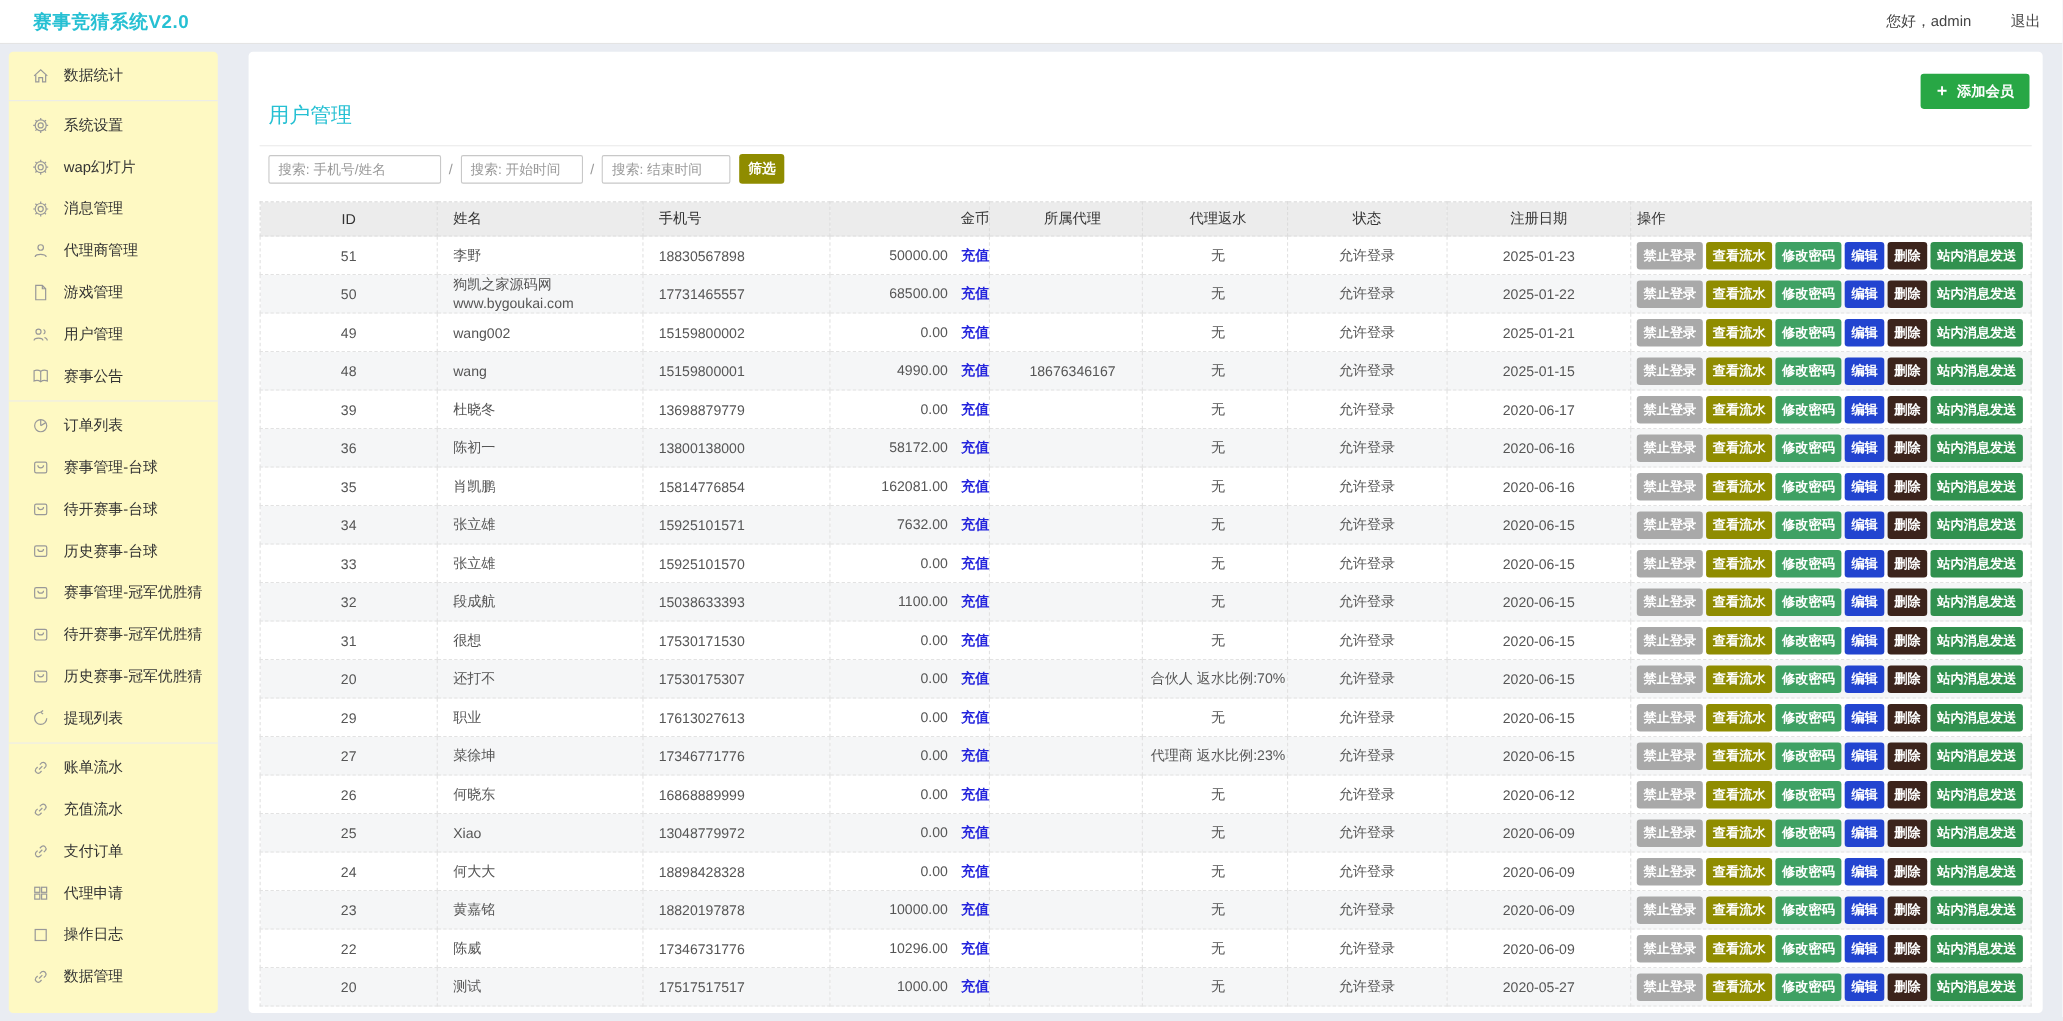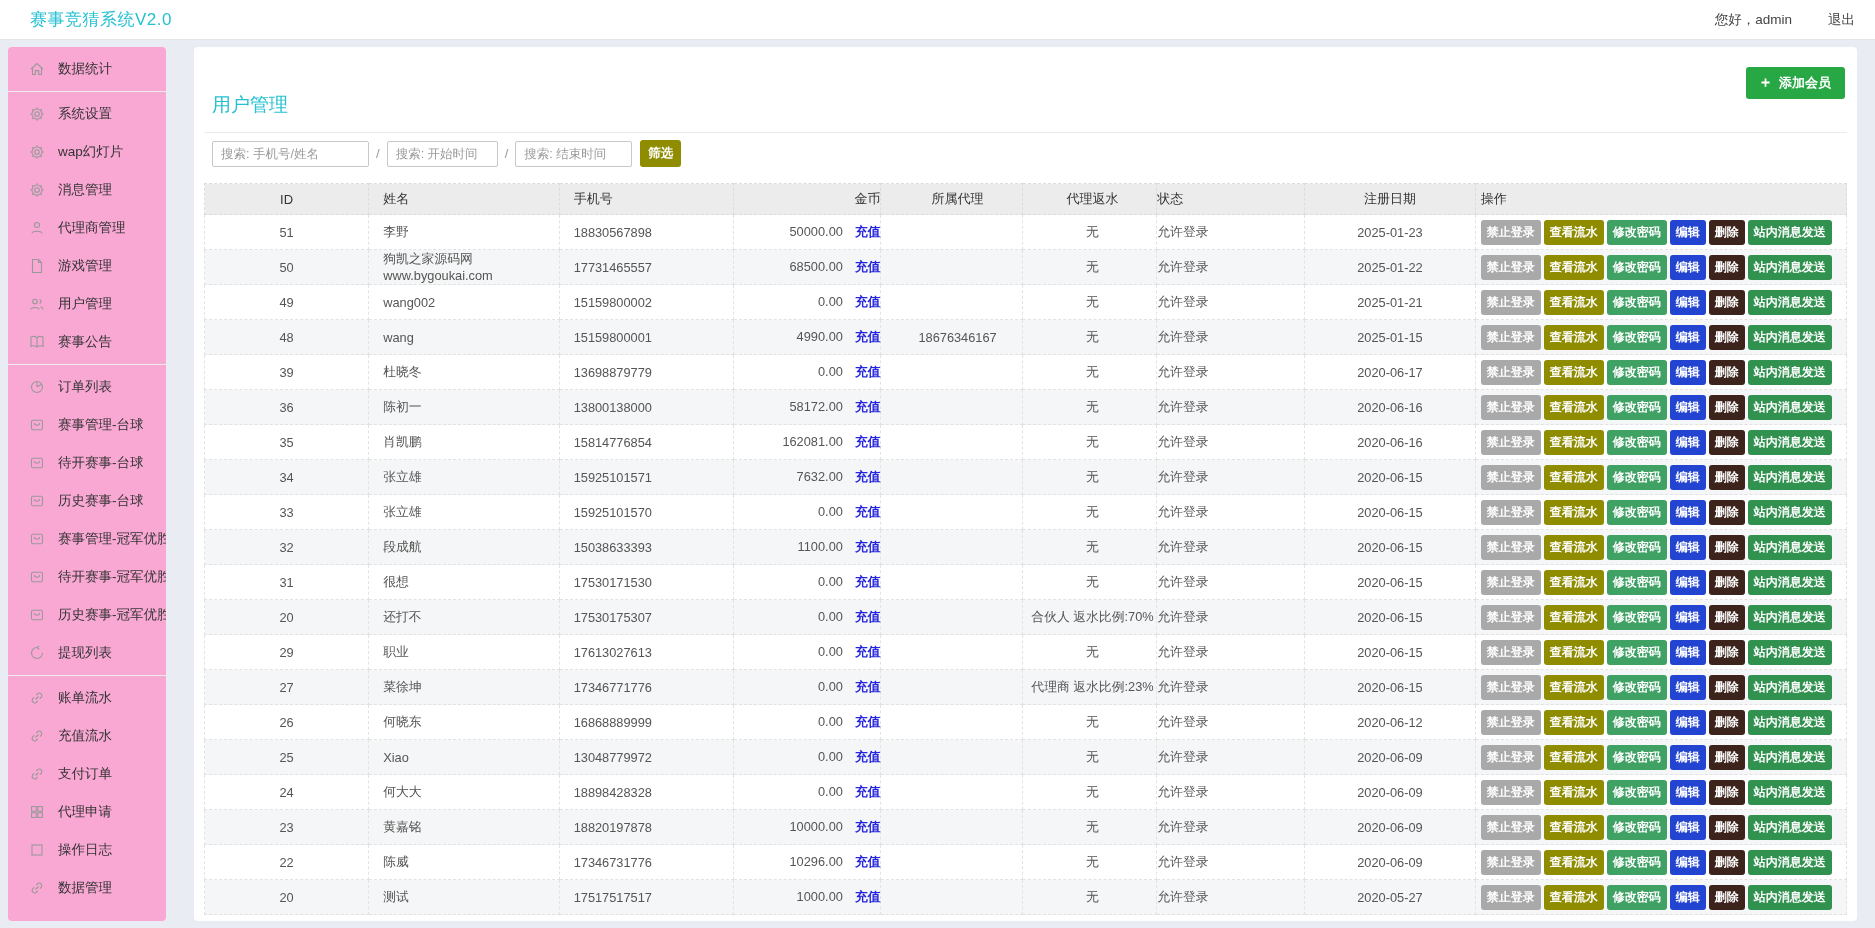--- a/index.html
+++ b/index.html
@@ -2,29 +2,29 @@
 <html style="--brand: #26c0d3; --add_button: #28a745; --filter_button: #8f8c00; --recharge_link: #2525dd;"><head>
 <meta charset="utf-8">
 <style>
   *{margin:0;padding:0;box-sizing:border-box}
   html,body{width:1875px;height:928px;overflow:hidden}
   body{background:#e9ecf2;font-family:"Liberation Sans","DejaVu Sans",sans-serif}
 
   
   .topbar{height:40px;background:#fff;border-bottom:1px solid #e4e4e4;
     display:flex;align-items:center;justify-content:space-between;padding:0 20px 0 30px}
-  .brand{color:var(--brand,#26c0d3);font-size:17px;font-weight:normal;letter-spacing:.5px}
+  .brand{color:var(--brand,#26c0d3);font-size:17px;font-weight:bold;letter-spacing:.5px}
   .topbar-right{display:flex;gap:36px;font-size:13.5px;color:#444;align-items:center}
   .logout{cursor:pointer}
 
   
   .layout{display:flex;gap:28px;padding:7px 18px 0 8px;height:881px}
 
   
-  .sidebar{width:158px;background:#f9a8d4;border-radius:4px;padding-top:3px;flex-shrink:0;overflow:hidden}
+  .sidebar{width:190px;background:#fef9c3;border-radius:4px;padding-top:3px;flex-shrink:0;overflow:hidden}
   .sb-item{height:38px;display:flex;align-items:center;padding-left:21px;cursor:pointer;
     font-size:13.5px;color:#333;white-space:nowrap}
   .sb-icon{width:16px;height:16px;color:#999;margin-right:13px;display:inline-flex;flex-shrink:0}
   .sb-icon svg{width:16px;height:16px}
   .sb-divider{border-top:1px solid #ececec;margin:3px 0}
 
   
   .card{flex:1;background:#fff;border-radius:4px;padding:0 10px;position:relative;overflow:hidden}
   .page-title{color:var(--brand,#26c0d3);font-size:19px;font-weight:400;padding:45px 0 0 8px}
   .add-btn{position:absolute;top:20px;right:12px;background:var(--add_button,#28a745);color:#fff;
@@ -50,21 +50,21 @@
   .user-table td{height:35px;font-size:12.8px;color:#555;border:1px dashed #e2e2e2;
     word-wrap:break-word}
   .user-table tbody tr:nth-child(even){background:#f5f6f7}
 
   .c-id{width:10%;text-align:center}
   .c-name{width:11.6%;text-align:left;padding-left:14px}
   .c-phone{width:10.6%;text-align:left;padding-left:14px}
   .c-gold{width:9%;text-align:right;padding-left:14px;white-space:nowrap}
   .c-agent{width:8.6%;text-align:center;padding-left:12px}
   .c-rebate{width:8.2%;text-align:center;padding-left:6px;white-space:nowrap;font-size:12.5px}
-  .c-status{width:9%;text-align:left}
+  .c-status{width:9%;text-align:center}
   .c-date{width:10.4%;text-align:center}
   .c-actions{text-align:left;padding-left:5px;white-space:nowrap}
 
   .recharge-link{color:var(--recharge_link,#2525dd);font-weight:600;margin-left:12px;cursor:pointer}
   .act-btn{border:none;border-radius:3px;color:#fff;font-size:12px;font-weight:600;
     padding:4px 6px;margin-right:3px;cursor:pointer;font-family:inherit}
 </style>
 </head>
 <body>
 

